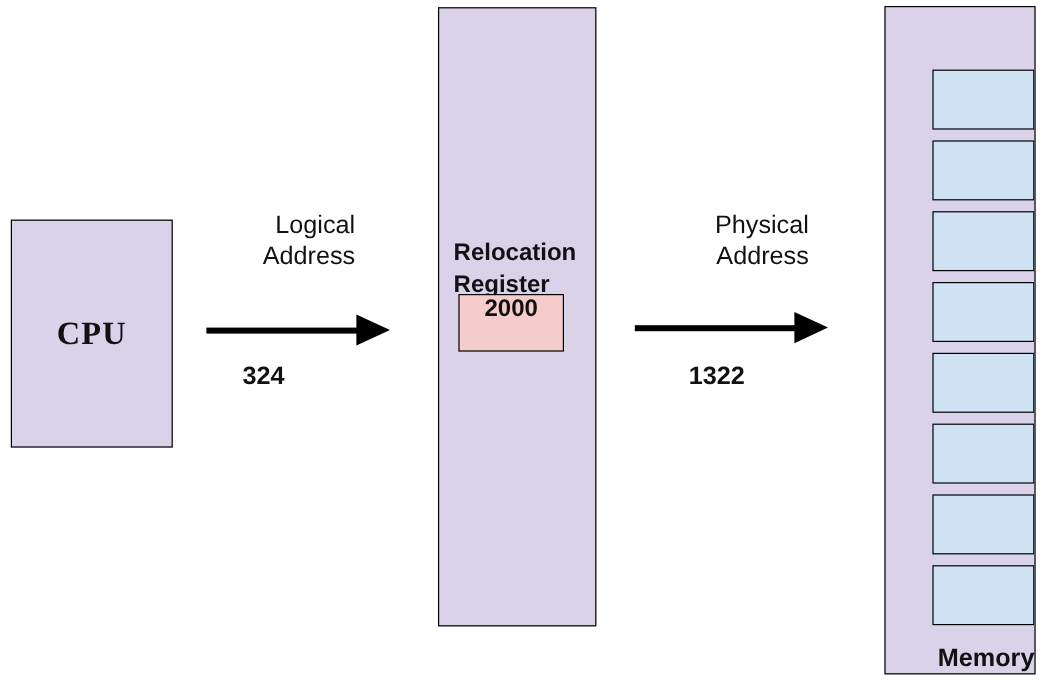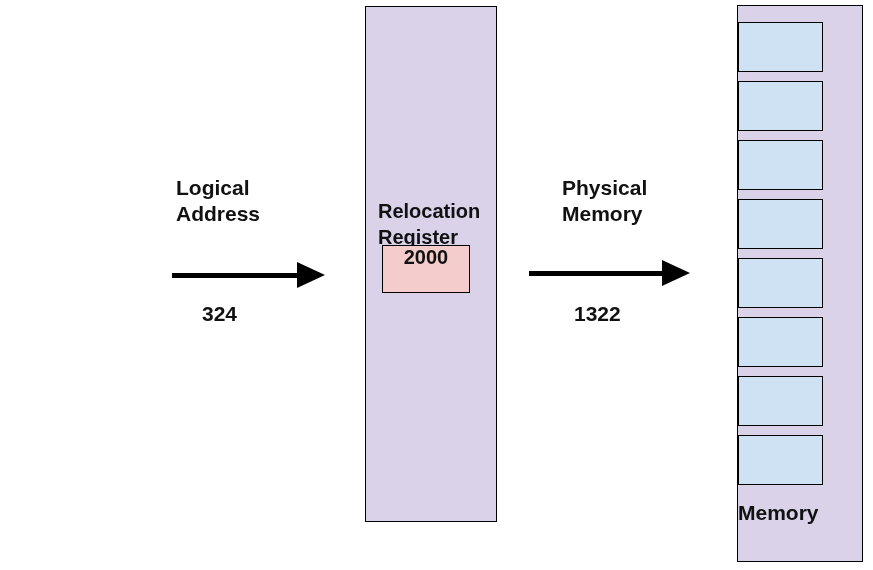--- a/index.html
+++ b/index.html
@@ -31,23 +31,24 @@
     display: flex; align-items: center; justify-content: center;
   }
   .cpu-label {
     font-family: "Liberation Serif", "DejaVu Serif", serif;
     font-weight: bold;
     font-size: 27px;
     letter-spacing: 1px;
   }
   .flow-label {
     position: absolute;
-    font-weight: bold;
+    font-weight: normal;
     font-size: 21px;
     line-height: 26px;
+    text-align: right;
   }
   .logical-label  { left: 176px; top: 175px; width: 120px; }
   .physical-label { left: 562px; top: 175px; width: 112px; }
   .value-label {
     position: absolute;
     font-weight: bold;
     font-size: 21px;
   }
   .logical-value  { left: 202px; top: 302px; text-align: center; }
   .physical-value { left: 574px; top: 302px; }
@@ -93,22 +94,22 @@
     position: absolute;
     left: 365px; top: 541px; width: 132px;
     text-align: center;
     font-weight: bold;
     font-size: 22px;
   }
   .memory-box {
     left: 737px; top: 5px; width: 126px; height: 557px;
     display: flex;
     flex-direction: column;
-    align-items: flex-start;
-    padding-top: 16px;
+    align-items: flex-end;
+    padding-top: 52px;
   }
   .memory-cells {
     display: flex;
     flex-direction: column;
     gap: 9px;
   }
   .memory-cell {
     width: 85px; height: 50px;
     background: var(--cell-fill);
     border: 1.5px solid var(--border-color);
@@ -118,40 +119,43 @@
     font-weight: bold;
     font-size: 21px;
     text-align: center;
   }
 </style>
 </head>
 <body>
 
 <div class="canvas">
 
+  <div class="box cpu-box">
+    <span class="cpu-label">CPU</span>
+  </div>
 
   <div class="flow-label logical-label">Logical Address</div>
 
   <div class="arrow arrow-1">
     <div class="shaft"></div>
     <div class="head"></div>
   </div>
 
   <div class="value-label logical-value">324</div>
 
   <div class="box mmu-box"></div>
 
   <div class="register-label">Relocation Register</div>
 
   <div class="register-box">
     <span>2000</span>
   </div>
 
 
-  <div class="flow-label physical-label">Physical Memory</div>
+  <div class="flow-label physical-label">Physical Address</div>
 
   <div class="arrow arrow-2">
     <div class="shaft"></div>
     <div class="head"></div>
   </div>
 
   <div class="value-label physical-value">1322</div>
 
   <div class="box memory-box">
     <div class="memory-cells">

